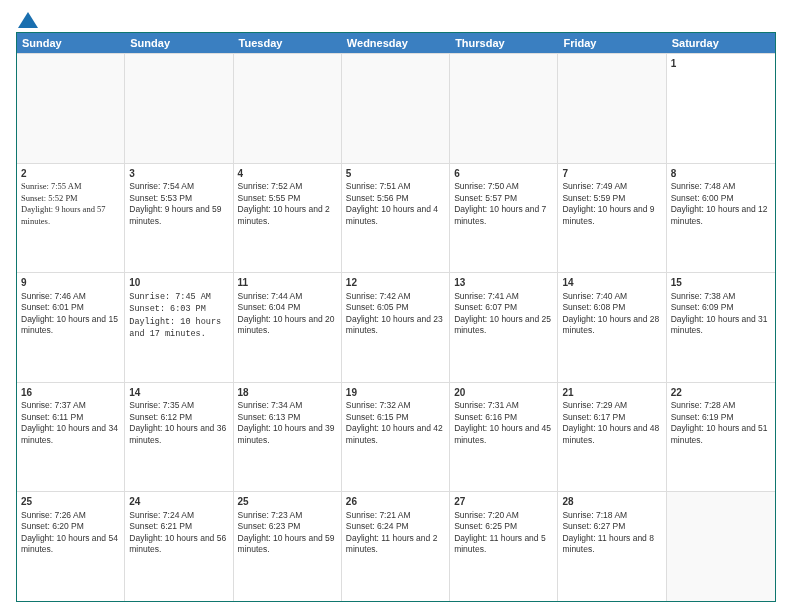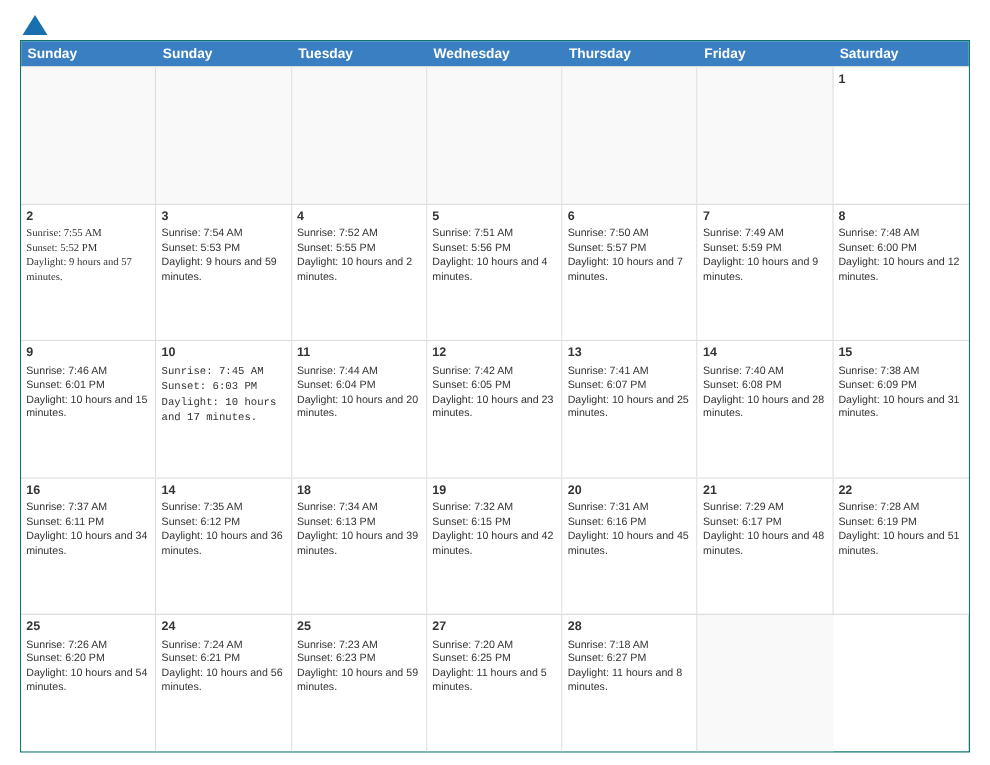--- a/index.html
+++ b/index.html
@@ -204,20 +204,23 @@
         <div class="cal-row">
           <div class="cal-cell"><span class="day-num">25</span><span style="white-space: pre-line;">Sunrise: 7:26 AM
 Sunset: 6:20 PM
 Daylight: 10 hours and 54 minutes.</span></div>
           <div class="cal-cell"><span class="day-num">24</span><span style="white-space: pre-line;">Sunrise: 7:24 AM
 Sunset: 6:21 PM
 Daylight: 10 hours and 56 minutes.</span></div>
           <div class="cal-cell"><span class="day-num">25</span><span style="white-space: pre-line;">Sunrise: 7:23 AM
 Sunset: 6:23 PM
 Daylight: 10 hours and 59 minutes.</span></div>
+          <div class="cal-cell"><span class="day-num">26</span><span style="white-space: pre-line;">Sunrise: 7:21 AM
+Sunset: 6:24 PM
+Daylight: 11 hours and 2 minutes.</span></div>
           <div class="cal-cell"><span class="day-num">27</span><span style="white-space: pre-line;">Sunrise: 7:20 AM
 Sunset: 6:25 PM
 Daylight: 11 hours and 5 minutes.</span></div>
           <div class="cal-cell"><span class="day-num">28</span><span style="white-space: pre-line;">Sunrise: 7:18 AM
 Sunset: 6:27 PM
 Daylight: 11 hours and 8 minutes.</span></div>
           <div class="cal-cell empty"></div>
         </div>
       </div>
   </div>

